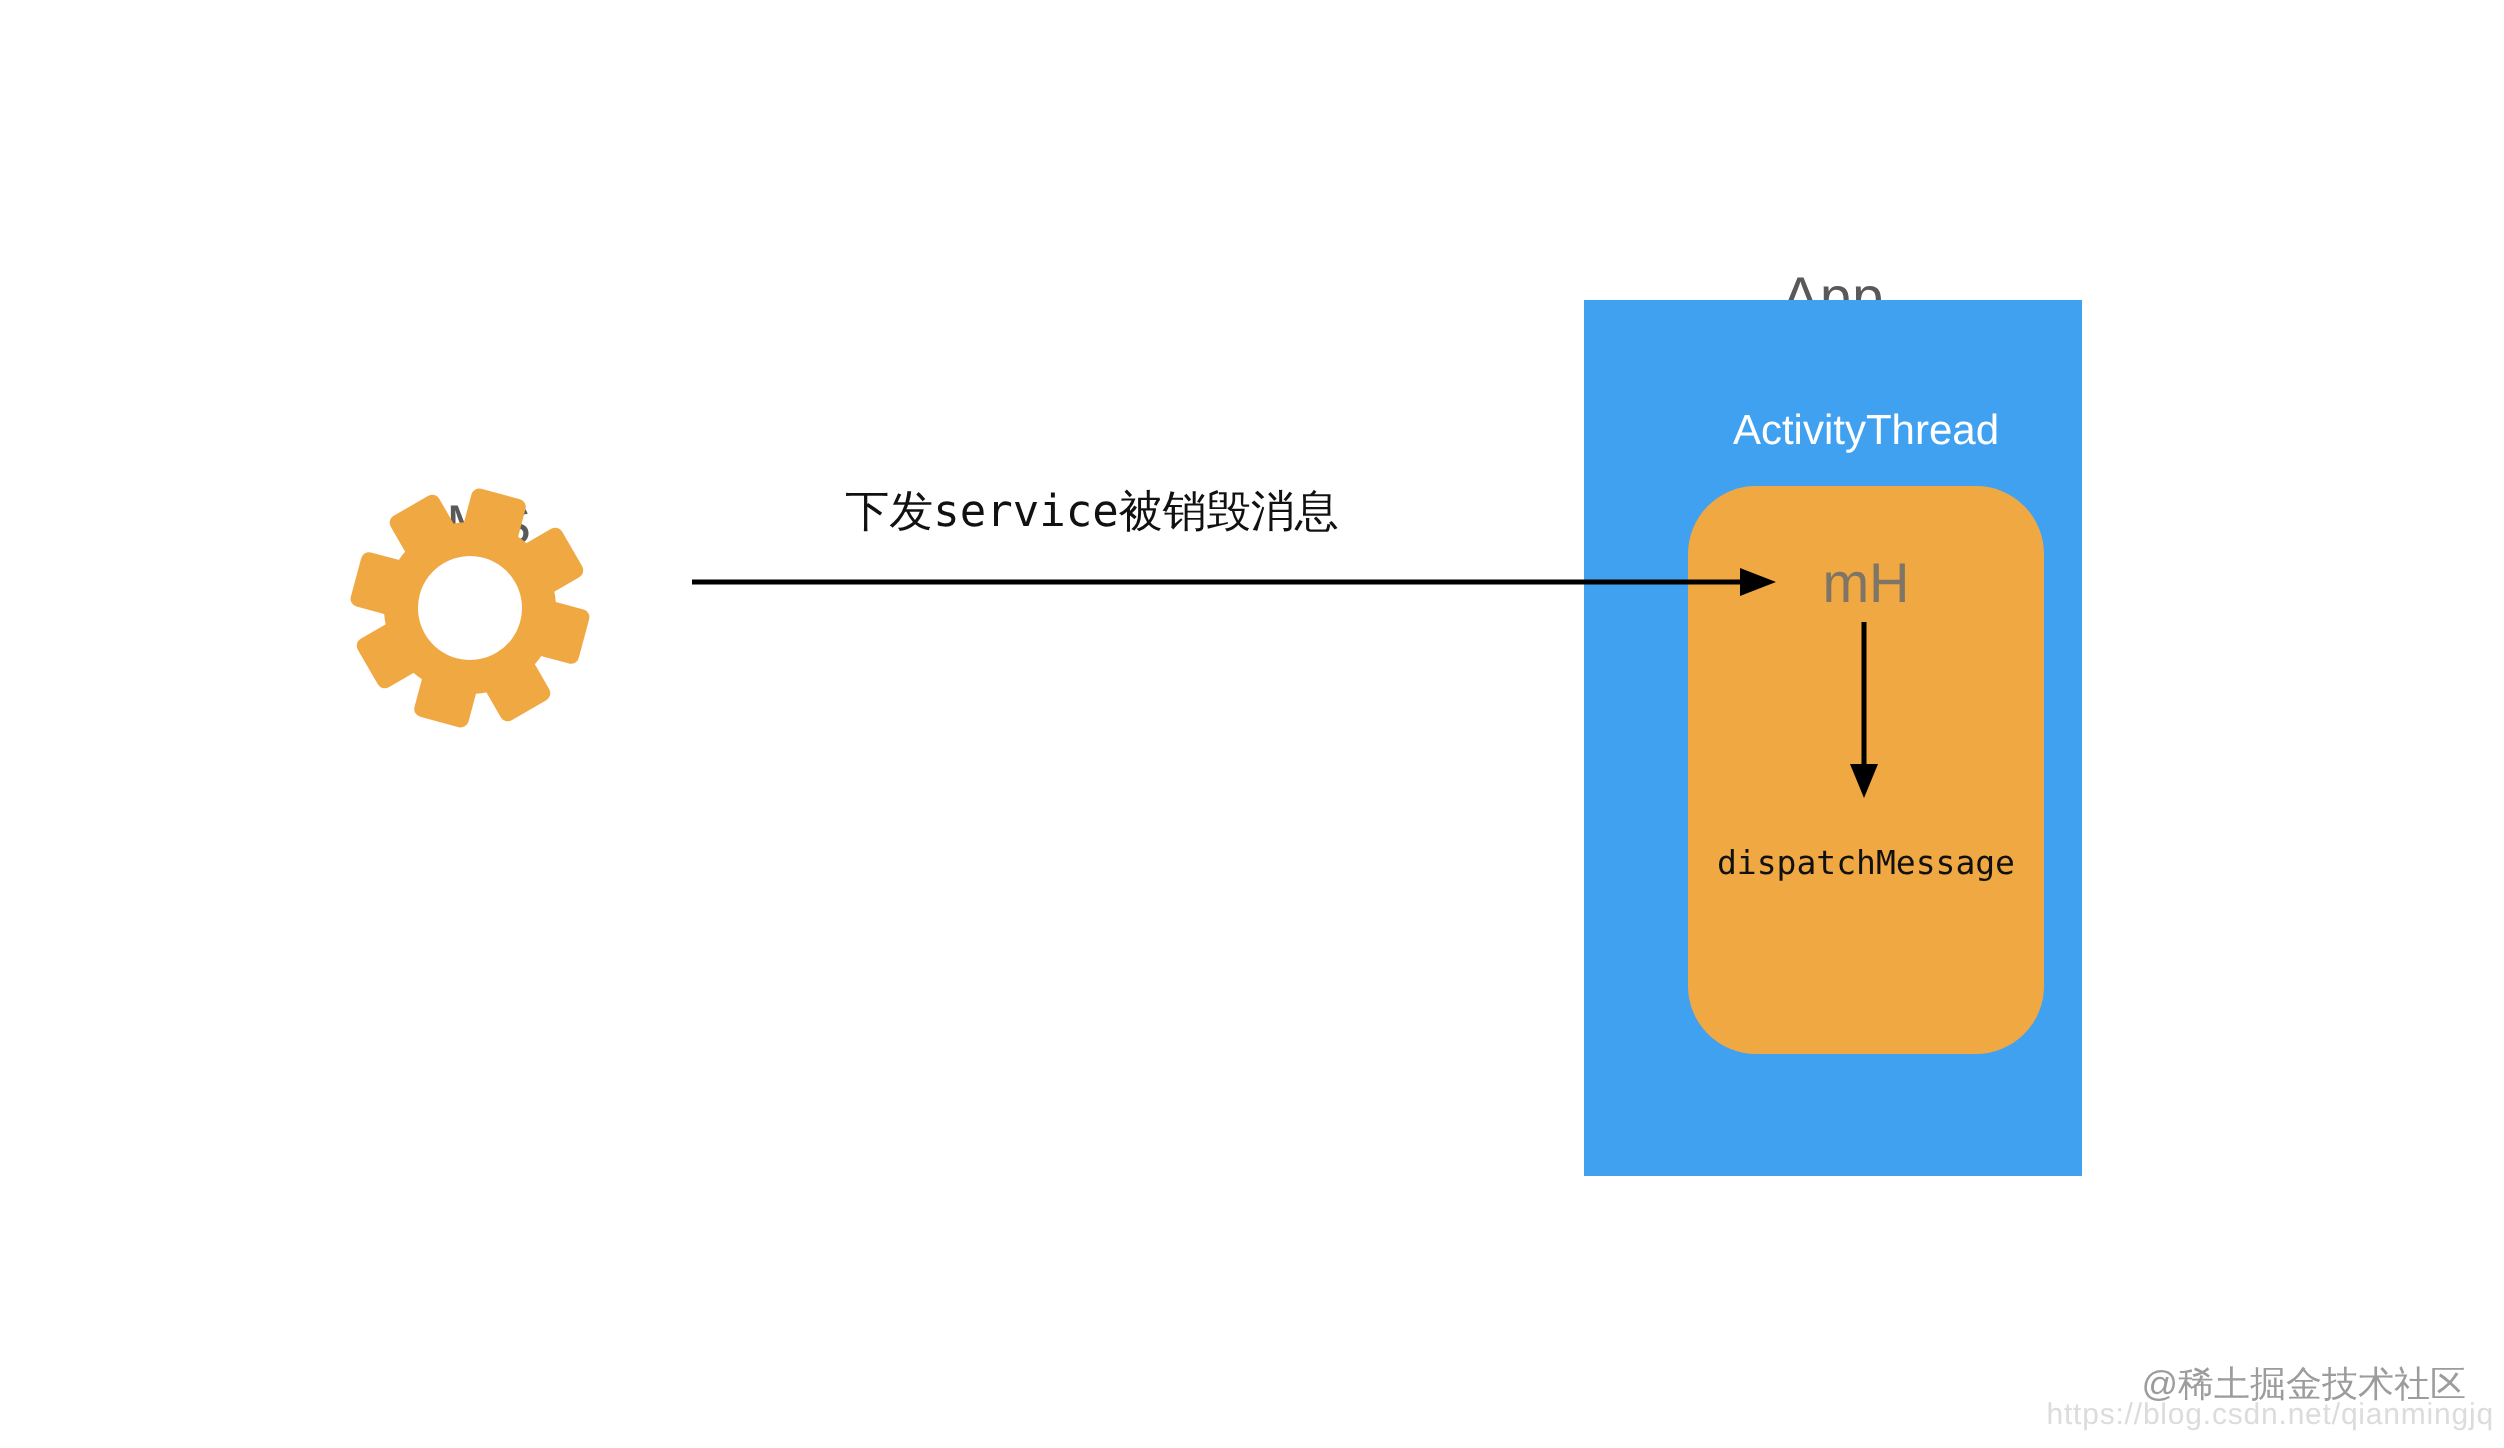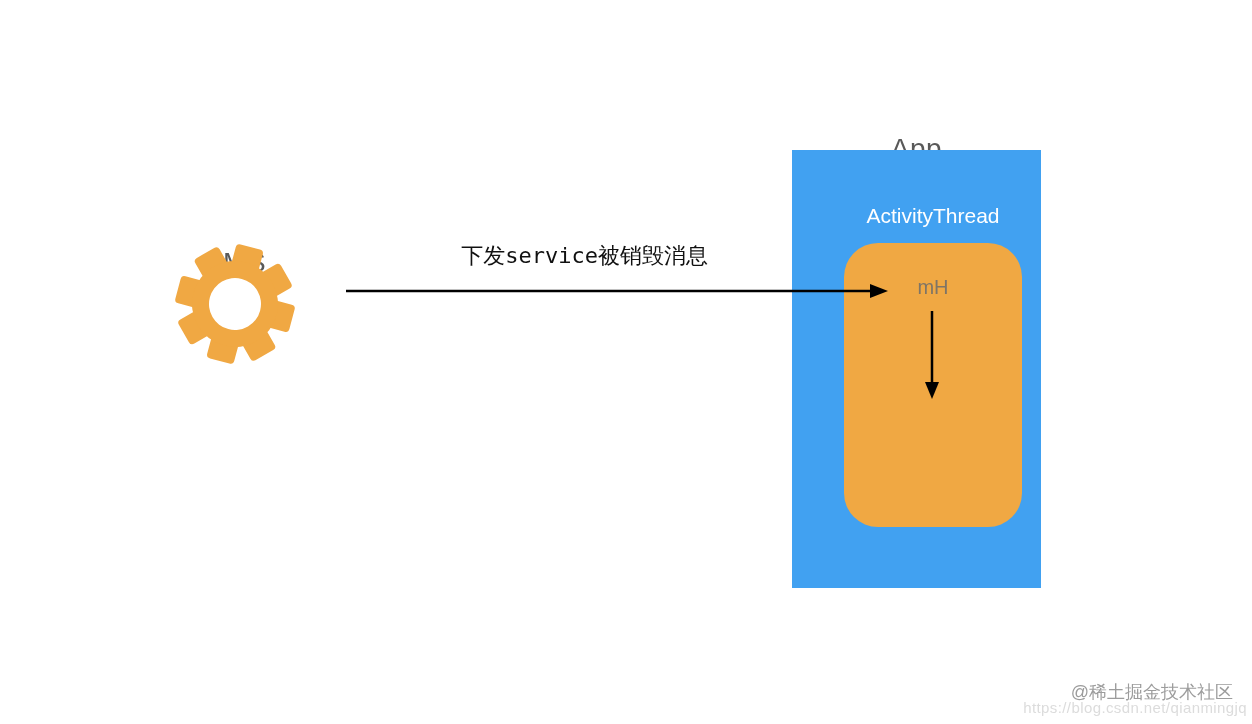--- a/index.html
+++ b/index.html
@@ -37,21 +37,21 @@
     text-align: center; white-space: nowrap;
   }
   .orange-box {
     left: 844px; top: 243px;
     width: 178px; height: 284px;
     background: #F0A843;
     border-radius: 34px;
   }
   .mh-label {
     left: 844px; top: 276px; width: 178px;
-    font-size: 20px; color: #7F7566;
+    font-size: 28px; color: #7F7566;
     text-align: center;
   }
   .dispatch-block {
     left: 836px; top: 421px; width: 194px;
     font-family: "DejaVu Sans Mono", monospace;
     font-size: 16.5px; line-height: 22px;
     color: #111111; text-align: center;
     white-space: nowrap;
   }
   .wm-community {
@@ -95,32 +95,33 @@
 
   <div class="abs blue-box" style="background-color: rgb(65, 161, 241);"></div>
 
   <div class="abs thread-label">ActivityThread</div>
 
   <div class="abs orange-box" style="background-color: rgb(240, 168, 67);"></div>
 
   <div class="abs mh-label" style="color: rgb(127, 117, 102);">mH</div>
 
   <div class="abs dispatch-block">
+    <div>dispatchMessage</div>
   </div>
 
   <svg class="abs" style="left:0; top:0; pointer-events:none;" width="1252" height="724" viewBox="0 0 1252 724" aria-hidden="true">
     <g stroke="#000000" stroke-width="2.5">
       <line x1="346" y1="291" x2="872" y2="291"></line>
       <line x1="932" y1="311" x2="932" y2="385"></line>
     </g>
     <g fill="#000000">
       <polygon points="888,291 870,284 870,298"></polygon>
       <polygon points="932,399 925,382 939,382"></polygon>
     </g>
   </svg>
 
-  <div class="abs arrow-label" style="left:408px; top:241px; width:300px;text-align:right;">下发service被销毁消息</div>
+  <div class="abs arrow-label" style="left:396px; top:241px; width:300px;">下发service被销毁消息</div>
 
   <div class="abs wm-url" style="color: rgb(220, 220, 220);">https://blog.csdn.net/qianmingjq</div>
 
   <div class="abs wm-community" style="color: rgb(156, 156, 156);">@稀土掘金技术社区</div>
 
 </div>
 
 </body></html>

